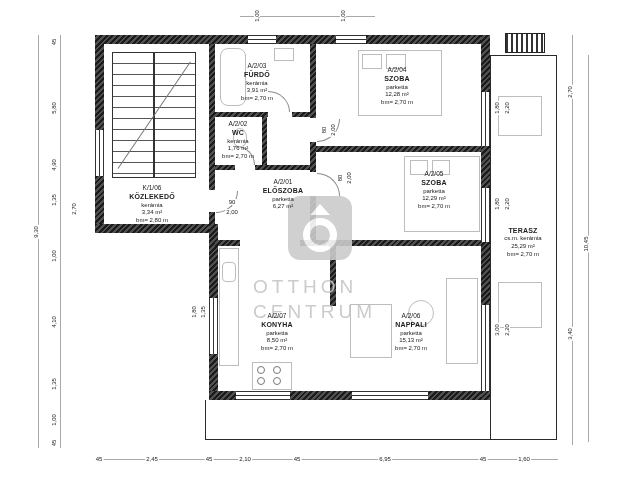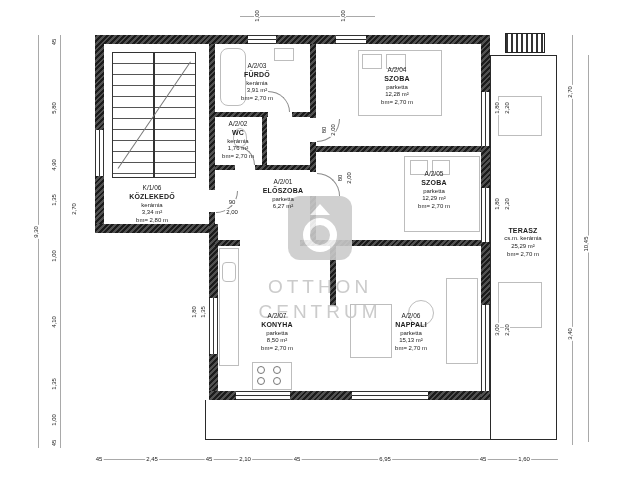--- a/index.html
+++ b/index.html
@@ -31,21 +31,21 @@
   .stairarrow{position:absolute;background:#777;transform-origin:0 50%;z-index:1}
   
   .arc{position:absolute;border:0 solid #8a8a8a;z-index:1}
   .arc-br{border-right-width:1px;border-bottom-width:1px;border-bottom-right-radius:100%}
   .arc-tr{border-top-width:1px;border-right-width:1px;border-top-right-radius:100%}
   
   .furn{position:absolute;border:1px solid #bdbdbd;z-index:1}
   .round{border-radius:50%}
   .burner{position:absolute;width:8px;height:8px;border:1px solid #777;border-radius:50%;z-index:1}
   
-  .wm{position:absolute;left:253px;top:196px;width:134px;text-align:center;z-index:3;opacity:.9}
+  .wm{position:absolute;left:253px;top:196px;width:134px;text-align:left;z-index:3;opacity:.9}
   .wm-logo{width:64px;height:64px;margin:0 auto;background:#cbcbcb;border-radius:12px;position:relative}
   .wm-roof{position:absolute;left:22px;top:8px;width:0;height:0;border-left:10px solid transparent;border-right:10px solid transparent;border-bottom:11px solid #fff}
   .wm-ring{position:absolute;left:15px;top:22px;width:34px;height:34px;border:7px solid #fff;border-radius:50%}
   .wm-t{font-size:19px;color:#c6c6c6;letter-spacing:4px;line-height:1.3;font-weight:400}
   .wm-t.first{margin-top:15px}
 </style>
 </head>
 <body>
 
 <div class="stage">

